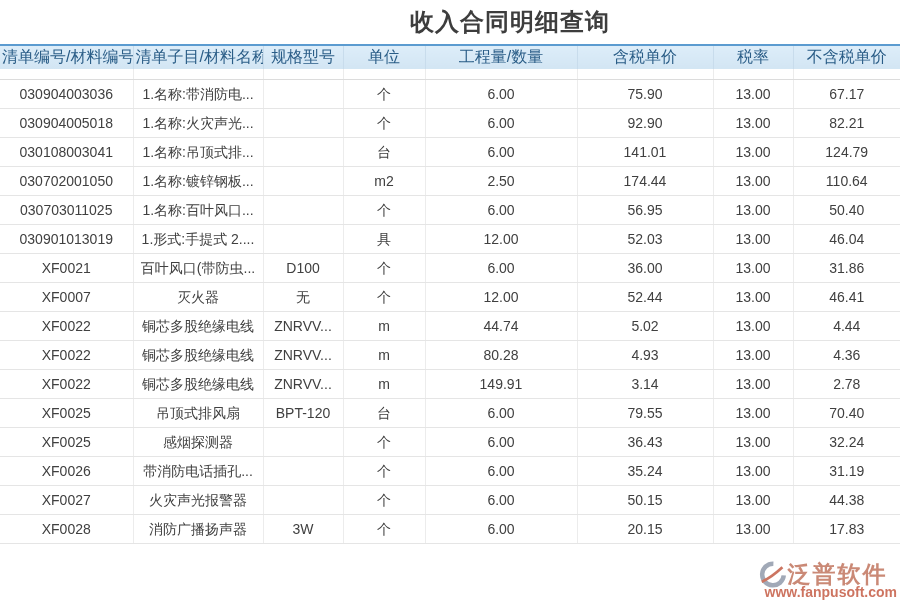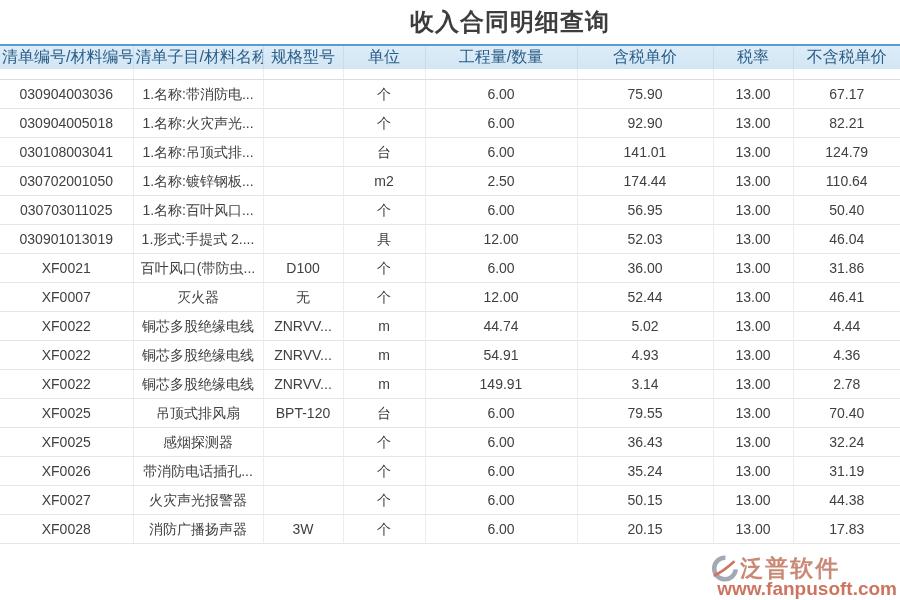--- a/index.html
+++ b/index.html
@@ -51,21 +51,21 @@
     position:absolute;right:3px;bottom:0;opacity:.82;z-index:5;
     pointer-events:none;
   }
   .wm-top{display:flex;align-items:center;}
   .wm-logo{width:27px;height:27px;margin-right:2px;flex:0 0 auto;}
   .wm-brand{
     font-size:23px;font-weight:bold;color:#bf7058;letter-spacing:2px;
     white-space:nowrap;line-height:1;
   }
   .wm-url{
-    font-size:19px;font-weight:bold;color:#c3563e;margin-top:-3px;
+    font-size:14px;font-weight:bold;color:#c3563e;margin-top:-3px;
     margin-left:6px;white-space:nowrap;line-height:1.1;
   }
 </style>
 </head>
 <body>
 
 <div class="page">
 
   <div class="title-bar">
     <h1 class="page-title">收入合同明细查询</h1>
@@ -193,21 +193,21 @@
           <td class="c4">44.74</td>
           <td class="c5">5.02</td>
           <td class="c6">13.00</td>
           <td class="c7">4.44</td>
         </tr>
         <tr class="data-row">
           <td class="c0">XF0022</td>
           <td class="c1">铜芯多股绝缘电线</td>
           <td class="c2">ZNRVV...</td>
           <td class="c3">m</td>
-          <td class="c4">54.91</td>
+          <td class="c4">80.28</td>
           <td class="c5">4.93</td>
           <td class="c6">13.00</td>
           <td class="c7">4.36</td>
         </tr>
         <tr class="data-row">
           <td class="c0">XF0022</td>
           <td class="c1">铜芯多股绝缘电线</td>
           <td class="c2">ZNRVV...</td>
           <td class="c3">m</td>
           <td class="c4">149.91</td>

